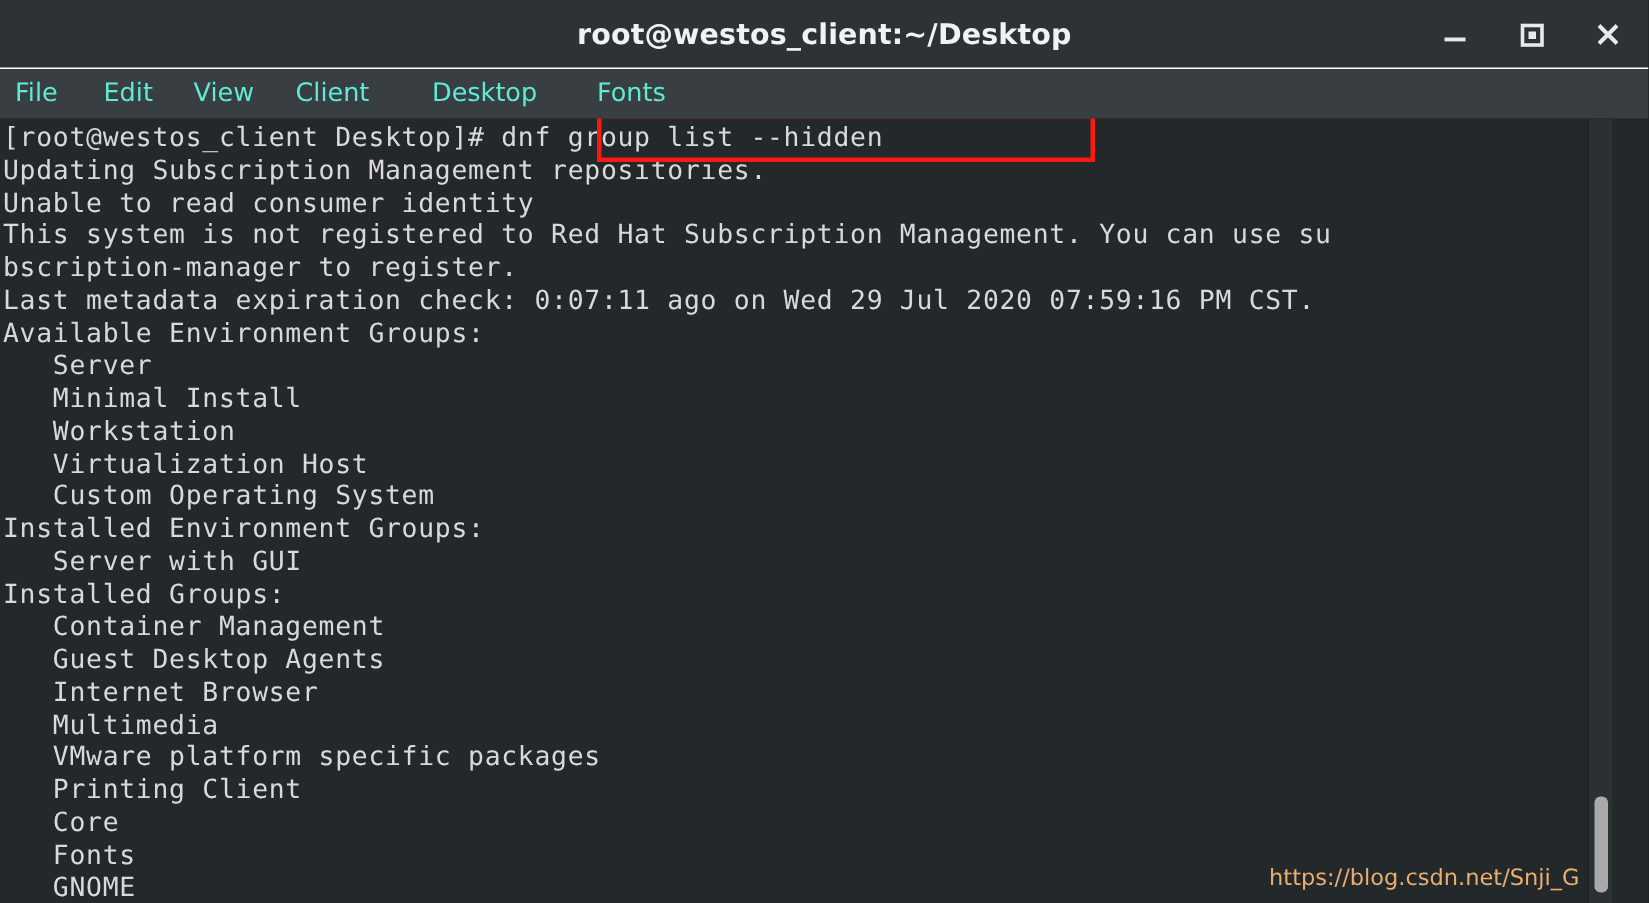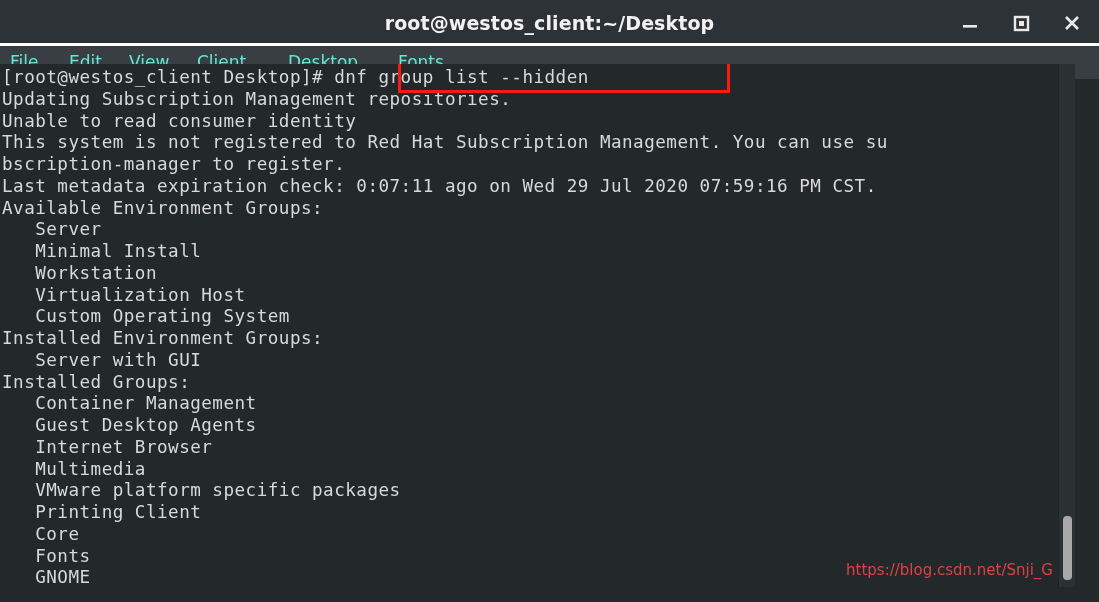--- a/index.html
+++ b/index.html
@@ -20,21 +20,21 @@
     overflow: hidden;
     background: #23282b;
   }
   
   #titlebar {
     position: absolute;
     left: 0; top: 0;
     width: 1099px;
     height: 46px;
     background: #2c3235;
-    border-bottom: 3px solid #ffffff;
+    border-bottom: 1px solid #ffffff;
     box-sizing: border-box;
   }
   #title-text {
     position: absolute;
     left: 0; top: 0;
     width: 1099px;
     height: 46px;
     line-height: 46px;
     text-align: center;
     color: #f2f2f2;
@@ -73,21 +73,21 @@
     color: #5eead4;
     font-size: 17px;
     font-family: "DejaVu Sans", sans-serif;
     white-space: nowrap;
     cursor: default;
   }
 
   
   #terminal {
     position: absolute;
-    left: 0; top: 64px;
+    left: 0; top: 79px;
     width: 1075px;
     height: 523px;
     background: #23282b;
     overflow: hidden;
   }
   #termtext {
     position: absolute;
     left: 2px;
     top: 3px;
     margin: 0;
@@ -128,21 +128,21 @@
     width: 9px;
     height: 64px;
     background: #a9a9a9;
     border-radius: 4px;
   }
   
   #watermark {
     position: absolute;
     right: 22px;
     bottom: 8px;
-    color: #ef4444;
+    color: #fdba74;
     font-size: 15px;
     font-family: "DejaVu Sans", sans-serif;
     white-space: nowrap;
     opacity: 0.92;
   }
 </style>
 </head>
 <body>
 
 <div id="window">

